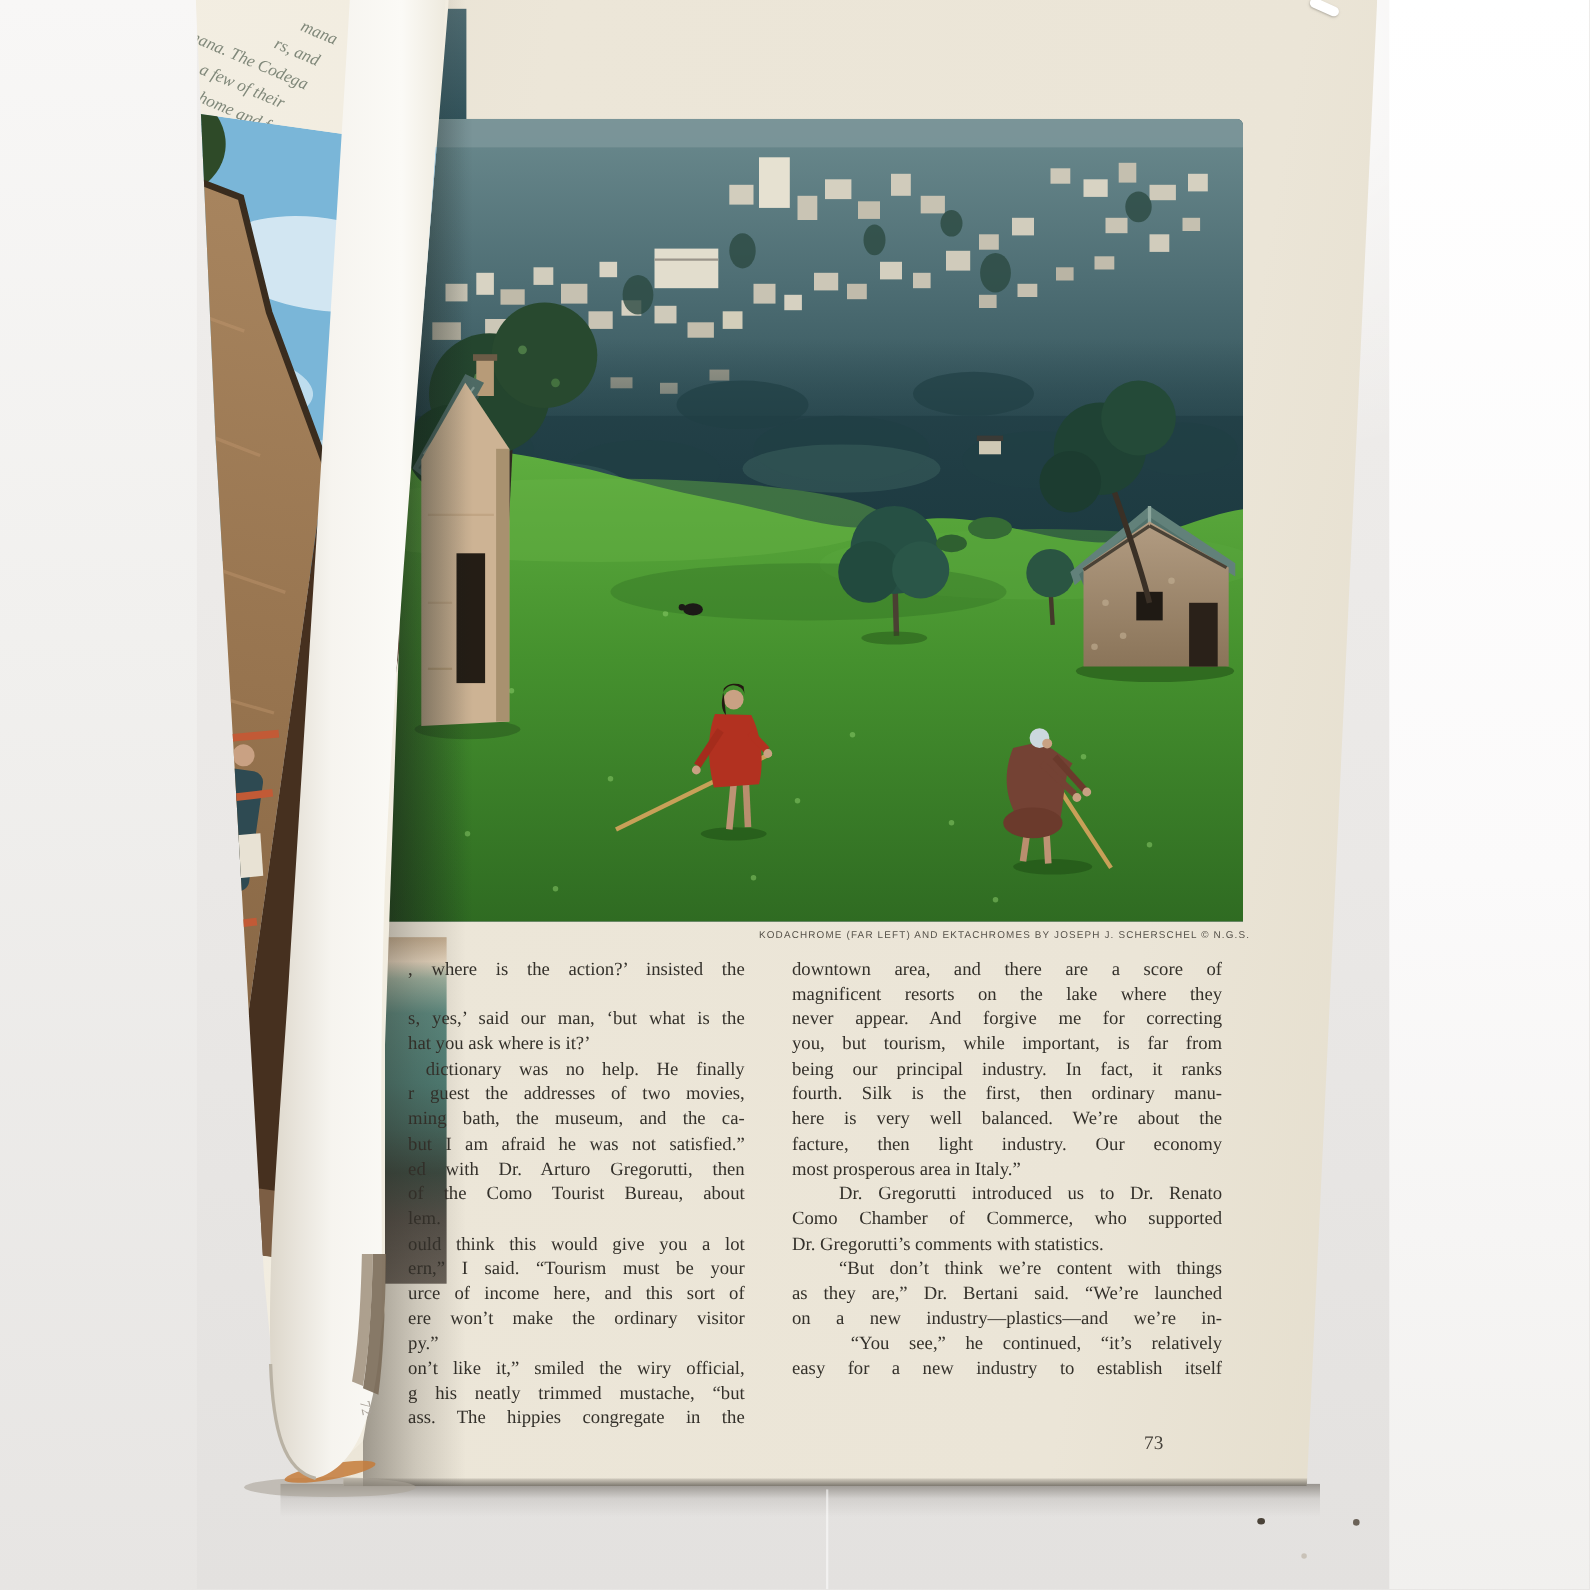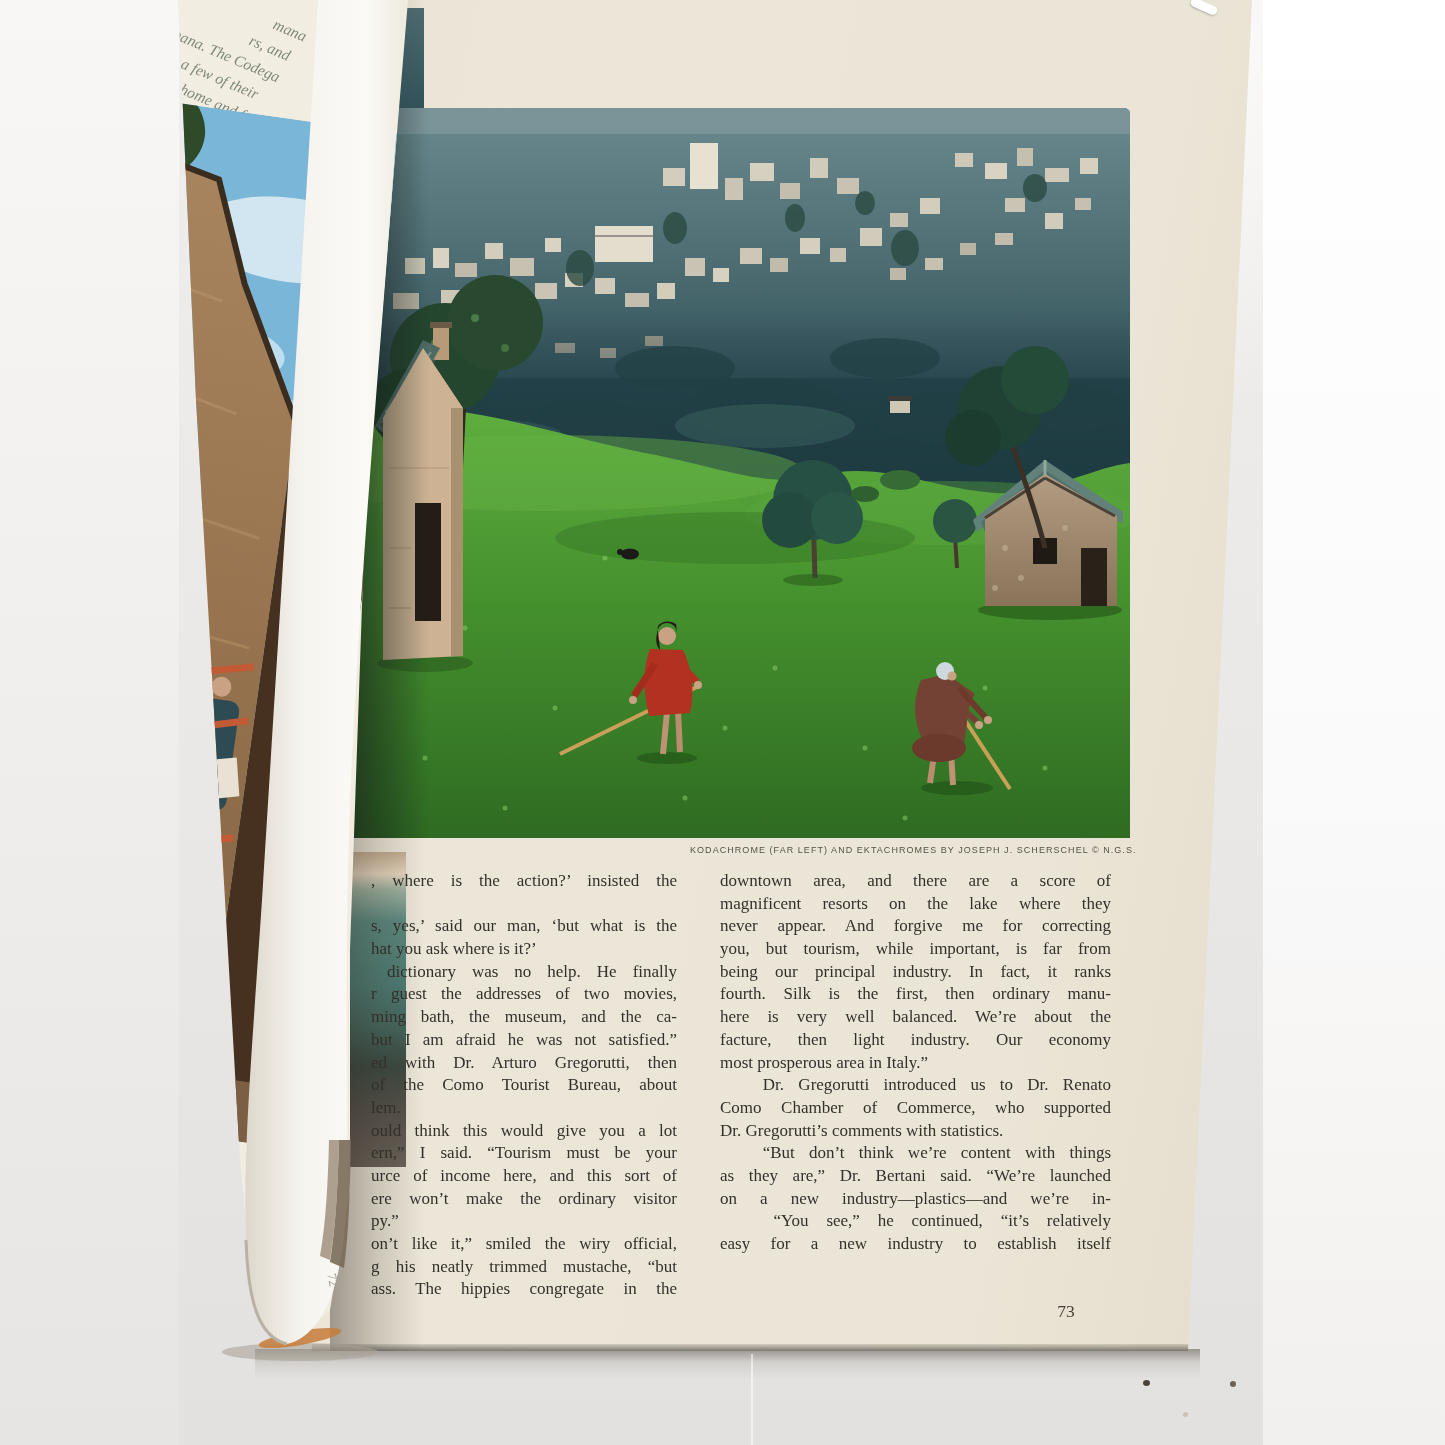--- a/index.html
+++ b/index.html
@@ -28,21 +28,21 @@
   .gutter-strip-top{position:absolute;left:394px;top:8px;width:30px;height:102px;
       background:linear-gradient(to bottom,#4e6a70,#31525a);}
   .photo-caption{position:absolute;left:690px;top:845px;width:400px;text-align:center;
       font-family:"Liberation Sans",sans-serif;font-size:9px;letter-spacing:1.05px;color:#56524a;font-weight:500;white-space:nowrap;}
   .col{position:absolute;font-size:17px;color:#34312b;}
   .col-left{left:371px;top:871px;width:306px;}
   .col-right{left:700px;top:871px;width:391px;margin-left:20px;}
   .tl{height:22.7px;white-space:pre-wrap;overflow:visible;}
   .tl.just{text-align:justify;text-align-last:justify;}
   .tl.blank{height:22.7px;}
-  .pageno-right{position:absolute;left:1040px;top:1301px;width:52px;text-align:center;font-size:17.5px;color:#45413a;}
+  .pageno-right{position:absolute;left:1040px;top:1301px;width:52px;text-align:left;font-size:17.5px;color:#45413a;}
   .gutter-shadow{position:absolute;left:330px;top:0;width:120px;height:1351px;z-index:3;
       background:linear-gradient(to right,rgba(42,36,28,.40),rgba(42,36,28,.16) 40%,rgba(42,36,28,0) 78%);}
   
   .left-page{position:absolute;left:0;top:0;width:1445px;height:1445px;z-index:4;
       clip-path:polygon(178px 0,408px 0,365px 520px,350px 950px,350px 1190px,330px 1310px,290px 1347px,254px 1305px,240px 1160px,225px 900px,196px 400px);
       background:linear-gradient(100deg,#f3eee2 0%,#f0ebde 60%,#e6e0d0 100%);}
   .lp-caption{position:absolute;left:183px;top:-28px;width:280px;transform:rotate(23deg);transform-origin:0 0;
       font-style:italic;font-size:15.5px;line-height:24px;color:#80887a;}
   .cap-line{white-space:nowrap;}
   .lp-photo{position:absolute;left:100px;top:92px;width:330px;height:1020px;transform:rotate(8deg);transform-origin:0 0;}

